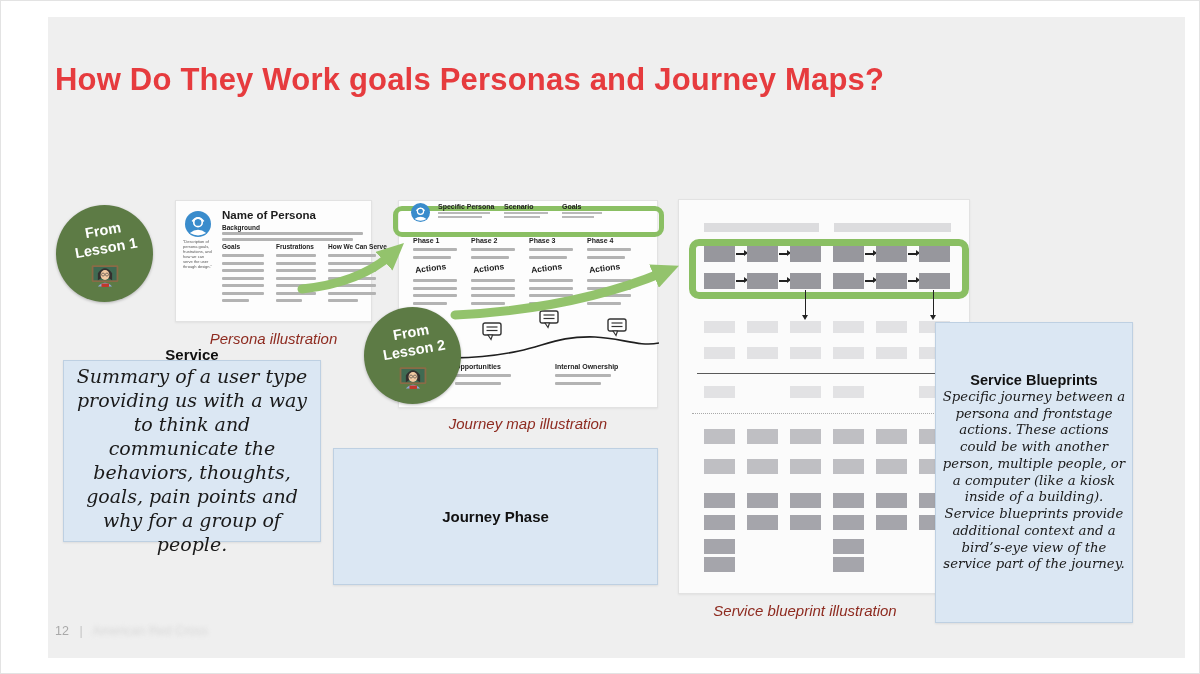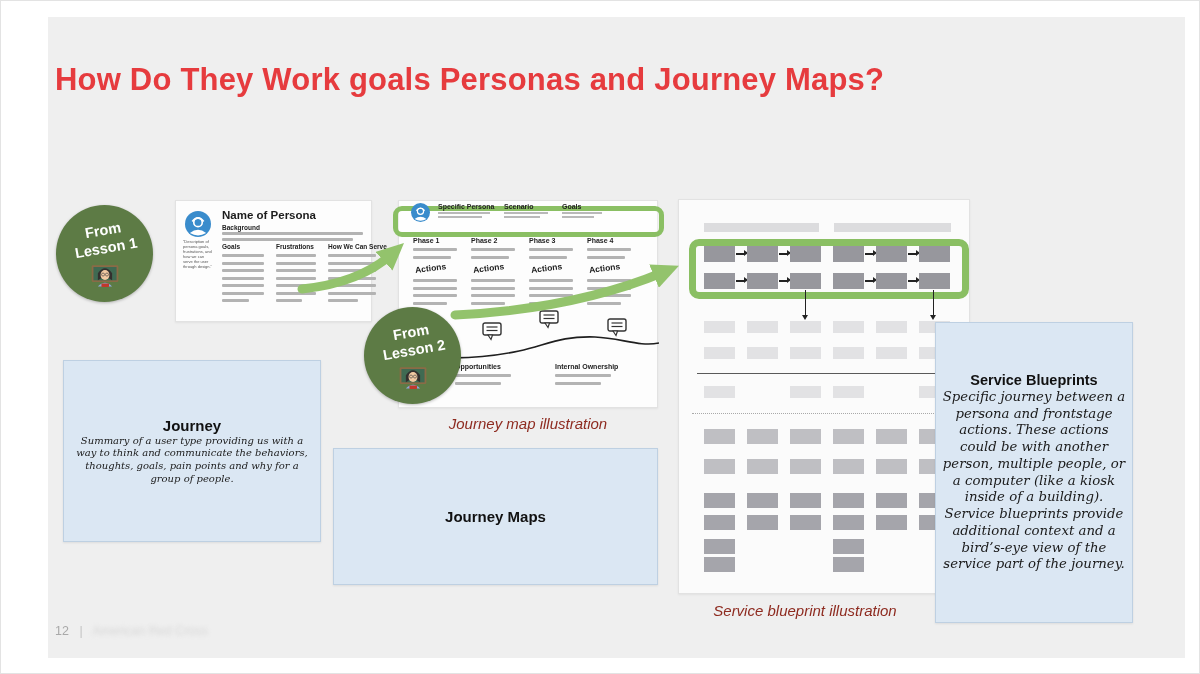--- a/index.html
+++ b/index.html
@@ -95,21 +95,21 @@
   .badge-icon { position:absolute; left:33px; top:54px; width:32px; height:32px; }
 
   
   .info-box { position:absolute; background:var(--info-box-bg,#dbe7f3);
     border:1px solid #bed0e2; box-shadow:0 1px 2px rgba(0,0,0,.08);
     display:flex; flex-direction:column; justify-content:center; text-align:center; padding:10px 12px; }
   .box-personas { left:63px; top:360px; width:258px; height:182px; }
   .box-journey { left:333px; top:448px; width:325px; height:137px; }
   .box-blueprint { left:935px; top:322px; width:198px; height:301px; padding:8px 6px; }
   .info-title { font-size:15px; font-weight:bold; color:#111; margin-bottom:1px; }
-  .info-body { font-family:"DejaVu Serif", serif; font-style:italic; font-size:10px;
+  .info-body { font-family:"DejaVu Serif", serif; font-style:italic; font-size:19px;
     color:#1a1a1a; line-height:1.27; }
   .box-blueprint .info-title { font-size:14.5px; }
   .box-blueprint .info-body { font-size:13.3px; line-height:1.26; }
 
   
   .arrows { position:absolute; left:0; top:0; width:1200px; height:674px; pointer-events:none; }
 
   
   .footer { position:absolute; left:55px; top:624px; font-size:12.5px; color:#a9a9a9; }
   .footer-sep { margin:0 7px; color:#c4c4c4; }
@@ -165,20 +165,21 @@
           <div class="bar " style="width: 48px;"></div>
           <div class="bar " style="width: 48px;"></div>
           <div class="bar " style="width: 48px;"></div>
           <div class="bar " style="width: 48px;"></div>
           <div class="bar " style="width: 48px;"></div>
           <div class="bar " style="width: 48px;"></div>
           <div class="bar " style="width: 30px;"></div>
         </div>
       </div>
   </div>
+  <div class="caption caption-persona">Persona illustration</div>
 
   <div class="card journey-card">
     <div class="j-highlight"></div>
     <div class="j-header" id="j-header">
       <div class="j-avatar">
         <svg viewBox="0 0 32 32" width="19" height="19">
           <circle cx="16" cy="16" r="16" fill="#3a8ccc"></circle>
           <path d="M9 13 Q16 4 23 13" stroke="#fff" stroke-width="2.2" fill="none"></path>
           <circle cx="16" cy="14" r="5.2" fill="none" stroke="#fff" stroke-width="2"></circle>
           <path d="M6 27 Q16 19 26 27 Q16 33 6 27 z" fill="#fff"></path>
@@ -351,25 +352,25 @@
       <div class="bp-box dark" style="left: 197px; top: 315px;"></div>
       <div class="bp-box dark" style="left: 240px; top: 315px;"></div>
       <div class="bp-box dark" style="left: 25px; top: 339px;"></div>
       <div class="bp-box dark" style="left: 154px; top: 339px;"></div>
       <div class="bp-box dark" style="left: 25px; top: 357px;"></div>
       <div class="bp-box dark" style="left: 154px; top: 357px;"></div>
     </div>
   <div class="caption caption-blueprint">Service blueprint illustration</div>
 
   <div class="info-box box-personas">
-    <div class="info-title">Journey</div>
+    <div class="info-title">Service</div>
     <div class="info-body">Summary of a user type providing us with a way to think and communicate the behaviors, thoughts, goals, pain points and why for a group of people.</div>
   </div>
   <div class="info-box box-journey">
-    <div class="info-title">Journey Maps</div>
+    <div class="info-title">Journey Phase</div>
   </div>
   <div class="info-box box-blueprint">
     <div class="info-title">Service Blueprints</div>
     <div class="info-body">Specific journey between a persona and frontstage actions. These actions could be with another person, multiple people, or a computer (like a kiosk inside of a building). Service blueprints provide additional context and a bird’s-eye view of the service part of the journey.</div>
   </div>
 
   <svg class="arrows" viewBox="0 0 1200 674">
     <defs>
       <marker id="ah" orient="auto" markerWidth="3" markerHeight="2.8" refX="1.2" refY="1.4">
         <path d="M0,0 L3,1.4 L0,2.8 z" fill="#93c36c"></path>

